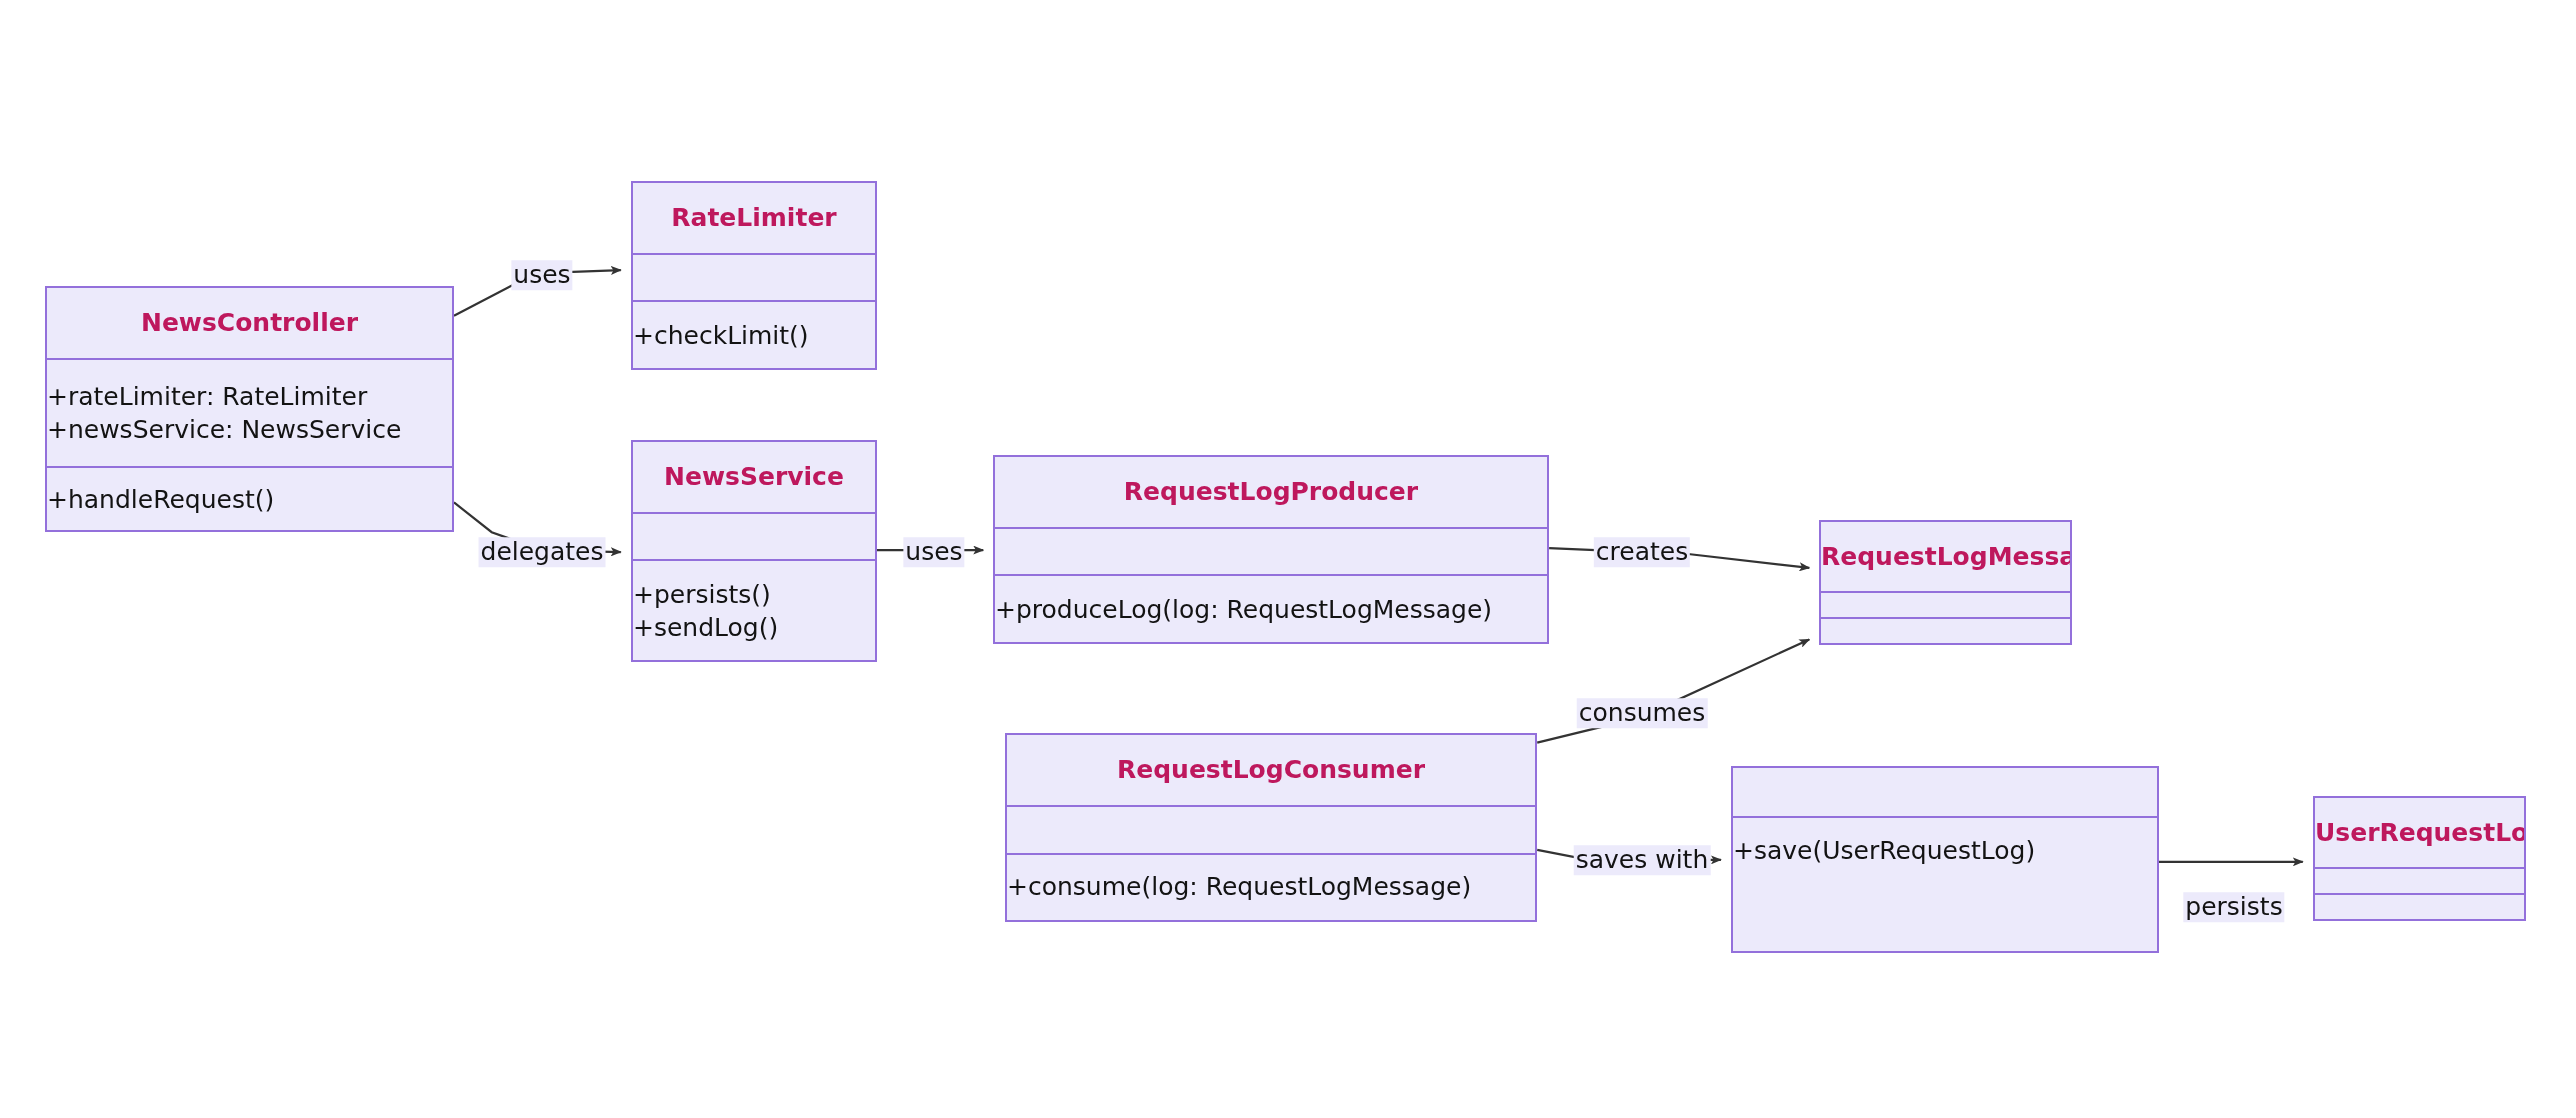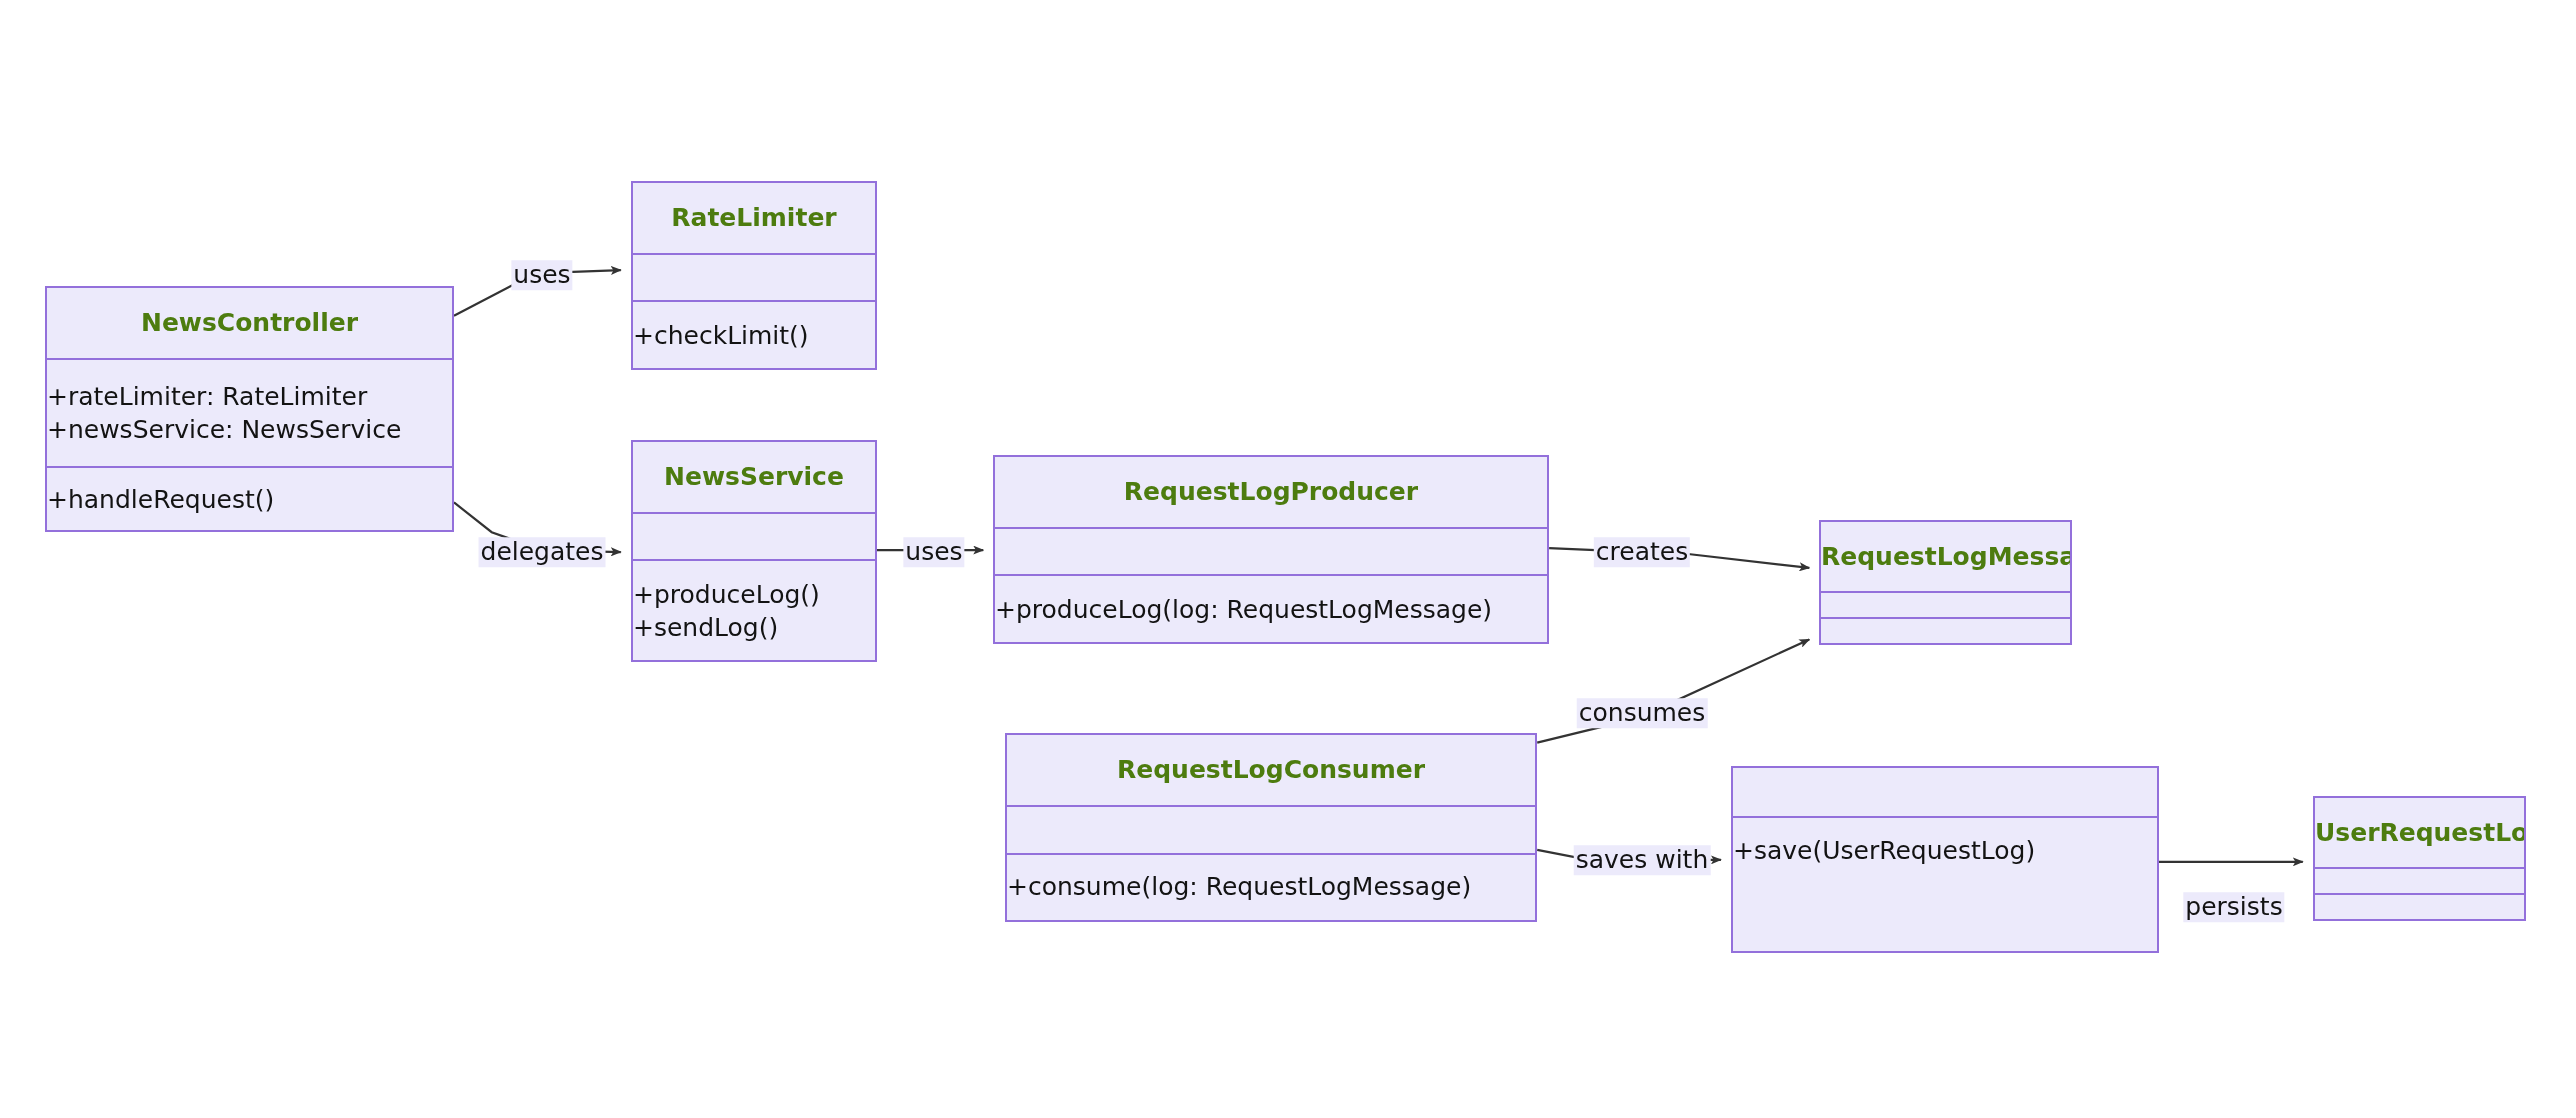--- a/index.html
+++ b/index.html
@@ -41,21 +41,21 @@
     justify-content: center;
     overflow: hidden;
   }
   .compartment + .compartment {
     border-top: 2px solid #9370DB;
   }
   .class-name {
     text-align: center;
     font-weight: bold;
     font-size: 25px;
-    color: #4d7c0f;
+    color: #be185d;
     letter-spacing: 0px;
     line-height: 1.2;
   }
   .member-list {
     padding-right: 10px;
   }
   .member {
     font-size: 25px;
     color: #131313;
     line-height: 1.32;
@@ -116,21 +116,21 @@
         <div class="compartment member-list" style="height: 68px;">
           <div class="member">+checkLimit()</div>
         </div>
       </div>
       <div class="uml-class" style="left: 631px; top: 440px; width: 246px; height: 222px;">
         <div class="compartment" style="height: 70px;">
           <div class="class-name">NewsService</div>
         </div>
         <div class="compartment member-list" style="height: 48px;"></div>
         <div class="compartment member-list" style="height: 101px;">
-          <div class="member">+produceLog()</div>
+          <div class="member">+persists()</div>
           <div class="member">+sendLog()</div>
         </div>
       </div>
       <div class="uml-class" style="left: 993px; top: 455px; width: 556px; height: 189px;">
         <div class="compartment" style="height: 70px;">
           <div class="class-name">RequestLogProducer</div>
         </div>
         <div class="compartment member-list" style="height: 48px;"></div>
         <div class="compartment member-list" style="height: 68px;">
           <div class="member">+produceLog(log: RequestLogMessage)</div>

